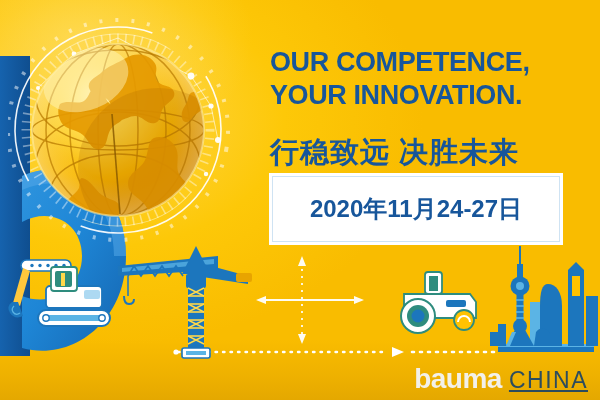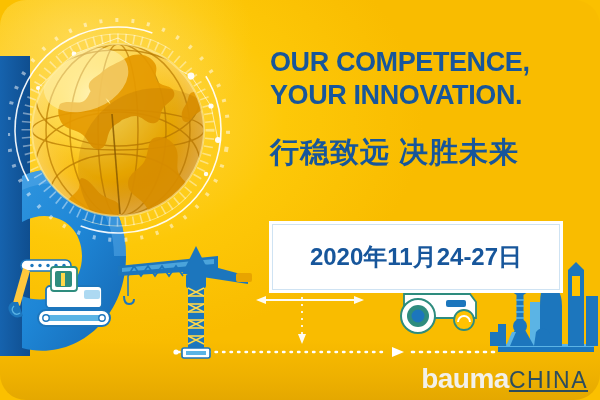--- a/index.html
+++ b/index.html
@@ -8,21 +8,20 @@
     font-family: "Liberation Sans", sans-serif;
     background:#FBC000;
   }
   .banner {
     position:relative;
     width:600px; height:400px;
     overflow:hidden;
     background:
       radial-gradient(ellipse 420px 300px at 18% 30%, #FFD84A 0%, #FDC808 42%, #F9BC00 75%),
       linear-gradient(160deg,#FFCE1E 0%,#FBC000 55%,#EFAE00 100%);
-    border-radius: 26px;
   }
   
   .bottom-shade{
     position:absolute; left:0; right:0; bottom:0; height:60px;
     background:linear-gradient(180deg, rgba(216,150,0,0) 0%, rgba(214,151,0,.30) 60%, rgba(200,140,0,.42) 100%);
     pointer-events:none;
   }
   .corner-glow{
     position:absolute; left:-40px; top:-50px; width:300px; height:220px;
     background:radial-gradient(ellipse at 40% 40%, rgba(255,226,120,.55), rgba(255,226,120,0) 68%);
@@ -61,38 +60,38 @@
 
   
   .datebox{
     position:absolute; left:272px; top:176px;
     width:288px; height:66px;
     background:#ffffff;
     border:1px solid #cfe3f3;
     box-shadow:0 0 0 3px #ffffff;
     z-index:5;
     display:flex; flex-direction:row;
-    align-items:center; justify-content:center;margin-top:48px;
+    align-items:center; justify-content:center;
   }
   .date-l1{
     color:#17569B; font-weight:bold; font-size:24px; line-height:28px;
     letter-spacing:0px; white-space:nowrap;
   }
   .date-l2{
     color:#17569B; font-weight:bold; font-size:22px; line-height:26px;
     letter-spacing:3px; white-space:nowrap;
   }
 
   
   .illus{ position:absolute; left:0; top:240px; width:600px; height:130px; z-index:4; }
 
   
   .logo{
     position:absolute; right:12px; bottom:6px; z-index:6;
-    display:flex; align-items:baseline; gap:0;
+    display:flex; align-items:baseline; gap:7px;
   }
   .logo-bauma{
     color:#F2F0EA; font-size:28px; font-weight:bold;
     letter-spacing:-0.5px; line-height:30px;
   }
   .logo-china{
     color:#2C4C5E; font-size:23px; font-weight:normal;
     letter-spacing:1.5px; line-height:26px;text-decoration:underline;
   }
 </style>

